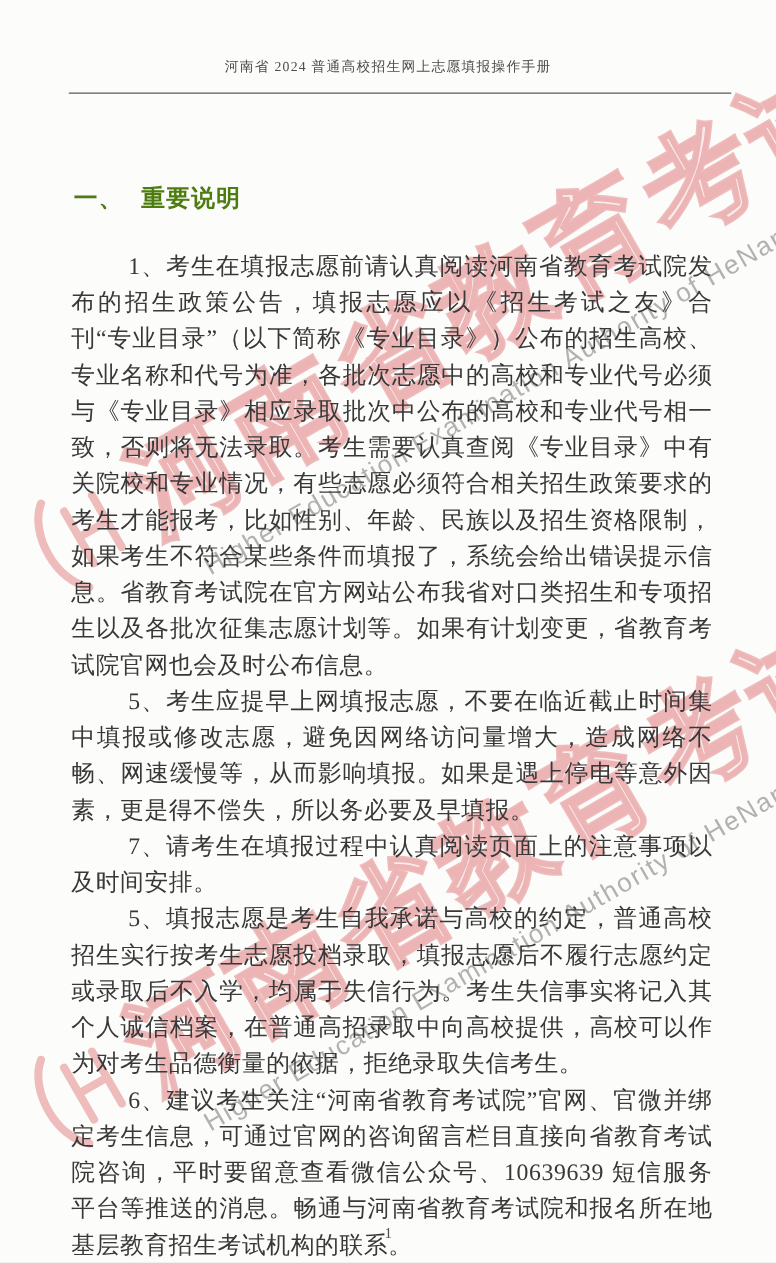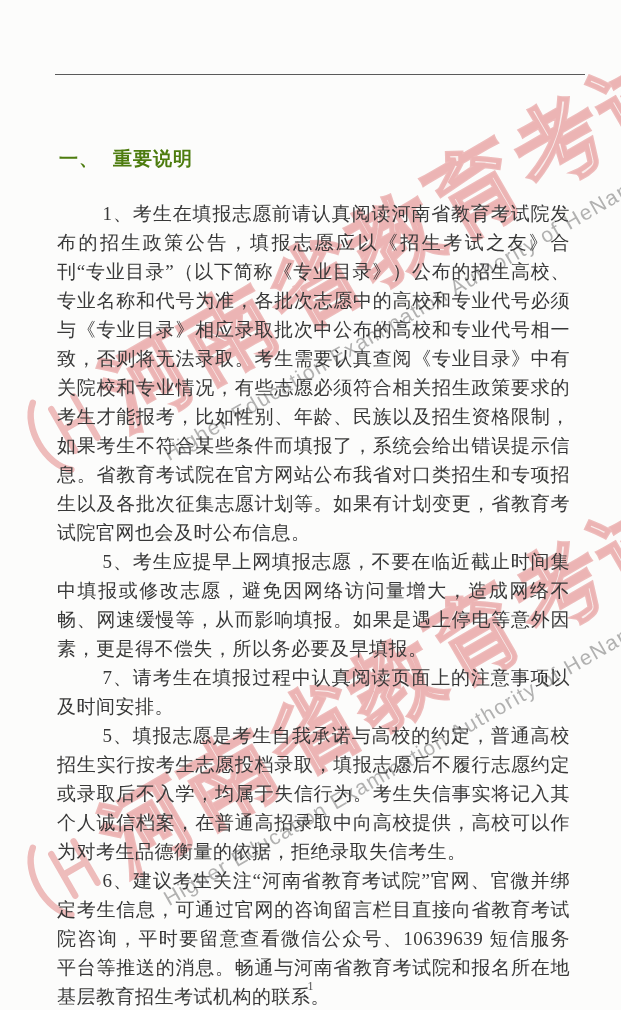--- a/index.html
+++ b/index.html
@@ -113,20 +113,21 @@
             <path d="M34 8 C12 26 12 74 34 92"></path>
             <path d="M48 24 L48 76 M48 50 L76 50 M76 24 L76 76"></path>
           </g>
         </svg>
         <span class="wm-cn">河南省教育考试院</span>
       </div>
       <div class="wm-en">Higher Education Examination Authority of HeNan Province</div>
     </div>
   </div>
 
+  <div class="doc-header">河南省 2024 普通高校招生网上志愿填报操作手册</div>
   <div class="header-rule"></div>
 
   <div class="content">
     <h1 class="section-heading">
       <span class="sec-no">一、</span><span>重要说明</span>
     </h1>
     <p>1、考生在填报志愿前请认真阅读河南省教育考试院发布的招生政策公告，填报志愿应以《招生考试之友》合刊“专业目录”（以下简称《专业目录》）公布的招生高校、专业名称和代号为准，各批次志愿中的高校和专业代号必须与《专业目录》相应录取批次中公布的高校和专业代号相一致，否则将无法录取。考生需要认真查阅《专业目录》中有关院校和专业情况，有些志愿必须符合相关招生政策要求的考生才能报考，比如性别、年龄、民族以及招生资格限制，如果考生不符合某些条件而填报了，系统会给出错误提示信息。省教育考试院在官方网站公布我省对口类招生和专项招生以及各批次征集志愿计划等。如果有计划变更，省教育考试院官网也会及时公布信息。</p>
     <p>5、考生应提早上网填报志愿，不要在临近截止时间集中填报或修改志愿，避免因网络访问量增大，造成网络不畅、网速缓慢等，从而影响填报。如果是遇上停电等意外因素，更是得不偿失，所以务必要及早填报。</p>
     <p>7、请考生在填报过程中认真阅读页面上的注意事项以及时间安排。</p>
     <p>5、填报志愿是考生自我承诺与高校的约定，普通高校招生实行按考生志愿投档录取，填报志愿后不履行志愿约定或录取后不入学，均属于失信行为。考生失信事实将记入其个人诚信档案，在普通高招录取中向高校提供，高校可以作为对考生品德衡量的依据，拒绝录取失信考生。</p>

